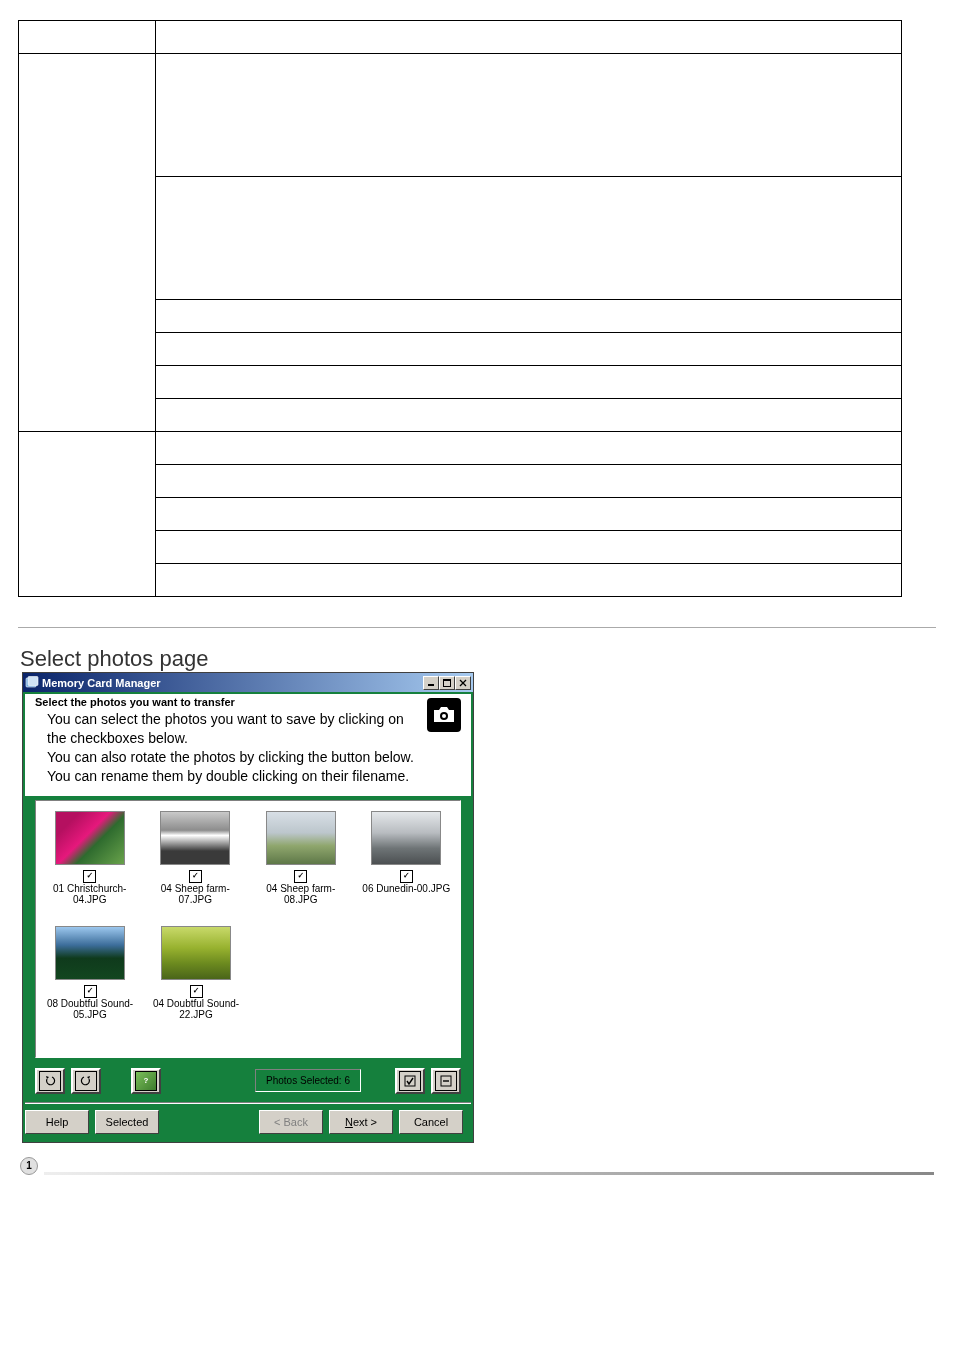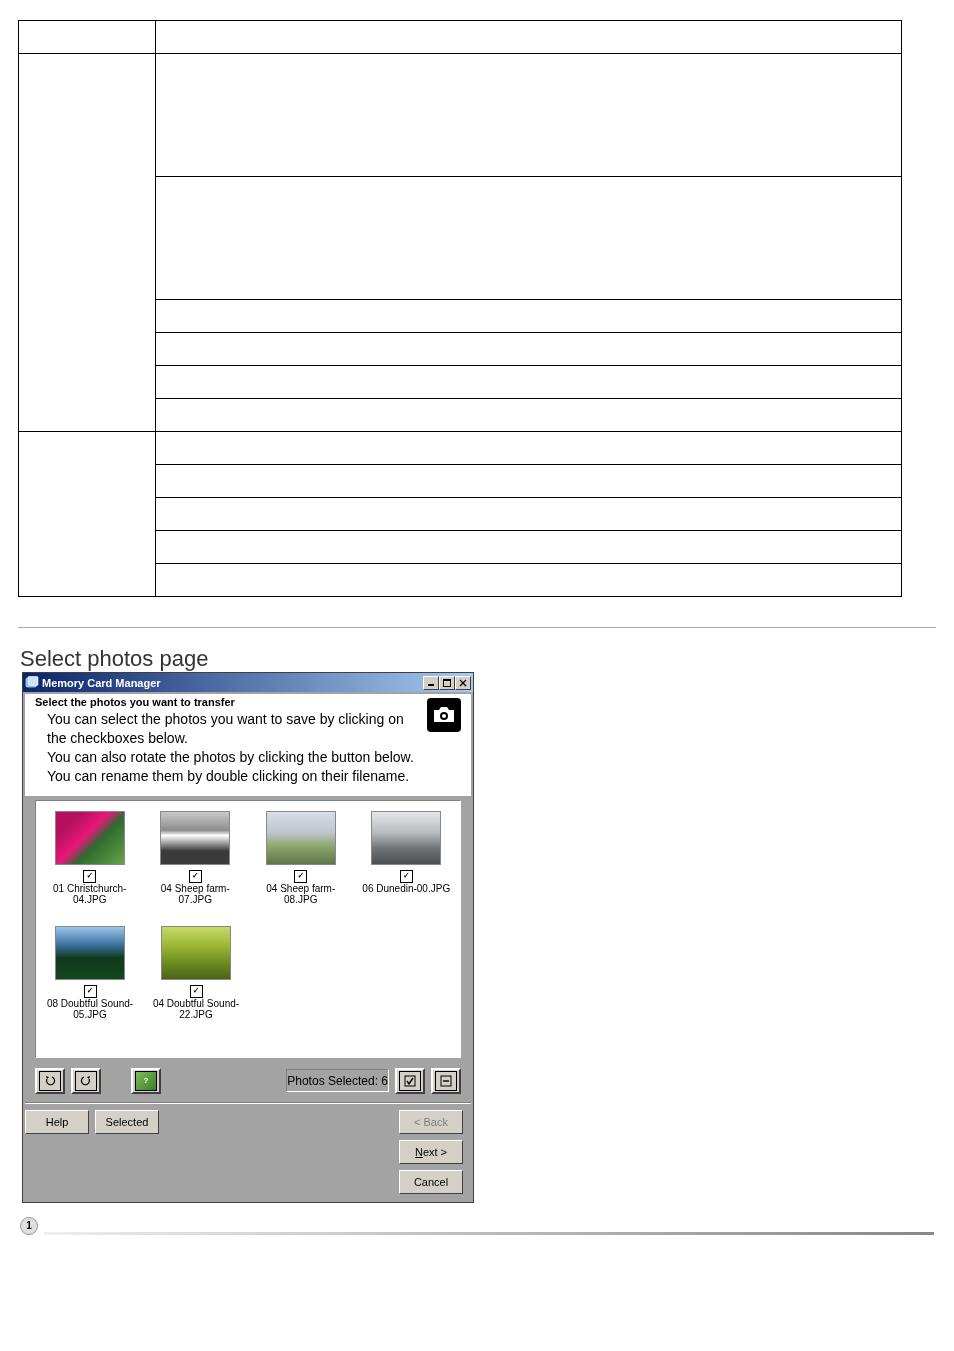--- a/index.html
+++ b/index.html
@@ -5,21 +5,21 @@
 html,body{margin:0;padding:0;font-family:Arial,Helvetica,sans-serif;background:#fff;color:#000;}
 .page{width:954px;margin:0 auto;position:relative;}
 table.spec{border-collapse:collapse;width:884px;margin:20px 18px 0 18px;}
 table.spec td{border:1px solid #000;padding:16px 8px;font-size:12px;vertical-align:top;}
 table.spec td.label{width:120px;}
 table.spec tr.tall td{height:90px;}
 .hr{border:0;border-top:1px solid #aaa;margin:30px 18px 0 18px;}
 .section-title{font-size:22px;font-weight:400;margin:18px 0 0 20px;color:#333;}
 .section-body{font-size:12px;margin:8px 20px 28px 20px;line-height:1.4;}
 .dlg-wrap{margin-left:22px;}
-.dlg{width:450px;background:#a3a3a3;border:1px solid #404040;font-family:Tahoma,Arial,sans-serif;font-size:11px;color:#000;}
+.dlg{width:450px;background:#15803d;border:1px solid #404040;font-family:Tahoma,Arial,sans-serif;font-size:11px;color:#000;}
 .titlebar{height:19px;background:linear-gradient(to right,#0a246a,#a6caf0);display:flex;align-items:center;justify-content:space-between;padding:0 2px;}
 .titlebar-left{display:flex;align-items:center;gap:3px;}
 .titlebar-title{color:#fff;font-weight:bold;font-size:11px;}
 .titlebar-icon{width:14px;height:14px;}
 .win-btns{display:flex;gap:0;}
 .win-btn{width:16px;height:14px;background:#d4d0c8;border:1px solid;border-color:#fff #404040 #404040 #fff;display:flex;align-items:center;justify-content:center;font-family:Arial;font-size:9px;font-weight:bold;box-sizing:border-box;}
 .banner{background:#fff;margin:2px;padding:2px 10px 10px 10px;display:flex;justify-content:space-between;}
 .banner-heading{font-weight:bold;font-size:11px;margin:0 0 2px 0;}
 .banner-sub{font-size:14px;margin:0 0 0 12px;line-height:1.35;}
 .banner-icon{width:34px;height:34px;background:#000;border-radius:4px;display:flex;align-items:center;justify-content:center;color:#fff;flex-shrink:0;margin-top:2px;}
@@ -28,24 +28,24 @@
 .thumb-cell{width:96px;text-align:center;}
 .thumb{width:68px;height:52px;margin:0 auto 4px auto;border:1px solid #888;}
 .cap-row{display:flex;align-items:flex-start;justify-content:center;gap:3px;}
 .chk{width:11px;height:11px;border:1px solid #000;background:#fff;display:inline-flex;align-items:center;justify-content:center;font-size:8px;line-height:8px;font-weight:bold;flex-shrink:0;margin-top:1px;}
 .cap{font-size:10px;line-height:1.15;text-align:center;}
 .mid-bar{display:flex;align-items:center;justify-content:space-between;margin:0 12px 8px 12px;}
 .mid-left{display:flex;gap:6px;}
 .mid-right{display:flex;gap:6px;align-items:center;}
 .tool-btn{width:30px;height:26px;background:#d4d0c8;border:2px solid;border-color:#fff #404040 #404040 #fff;display:flex;align-items:center;justify-content:center;box-sizing:border-box;}
 .tool-inner{width:20px;height:18px;border:1px solid #000;display:flex;align-items:center;justify-content:center;font-size:10px;background:#d4d0c8;position:relative;}
-.status-box{height:21px;border:1px solid;border-color:#808080 #fff #fff #808080;padding:0 0;display:flex;align-items:center;font-size:12px;}
+.status-box{height:21px;border:1px solid;border-color:#808080 #fff #fff #808080;padding:0 10px;display:flex;align-items:center;font-size:10px;margin-right:28px;}
 .bottom-bar{display:flex;align-items:flex-start;justify-content:space-between;padding:4px 10px 8px 2px;}
 .bottom-left{display:flex;gap:6px;}
-.bottom-right{display:flex;gap:6px;flex-direction:column;}
+.bottom-right{display:flex;gap:6px;}
 .wiz-btn{width:62px;height:22px;background:#d4d0c8;border:1px solid;border-color:#fff #404040 #404040 #fff;font-size:11px;display:flex;align-items:center;justify-content:center;}
 .wiz-btn.disabled{color:#808080;}
 .ul{text-decoration:underline;}
 .ref-wrap{display:flex;align-items:flex-end;gap:6px;margin:14px 20px 40px 20px;}
 .ref-num{background:#e0e0e0;border:1px solid #999;border-radius:50%;width:16px;height:16px;display:flex;align-items:center;justify-content:center;font-size:10px;font-weight:bold;}
 .ref-bar{flex:1;height:3px;background:linear-gradient(to right,#eee,#888);}
 </style>
 </head>
 <body>
 <div class="page">

